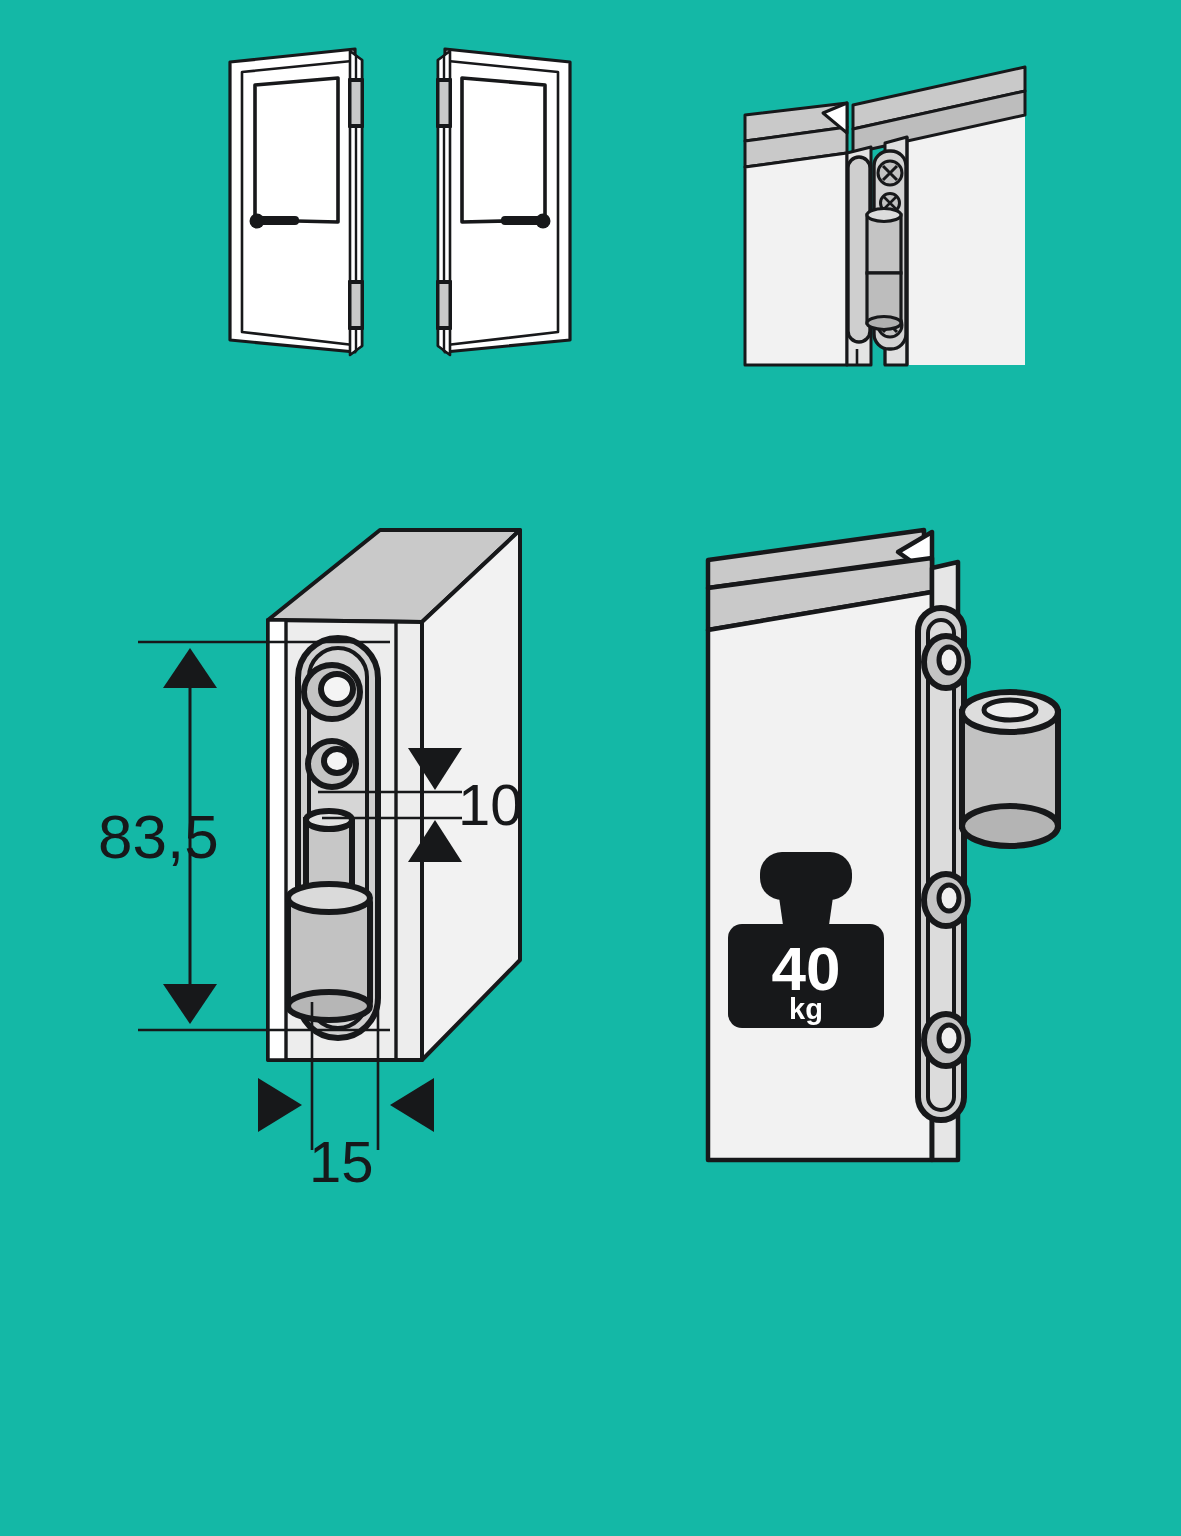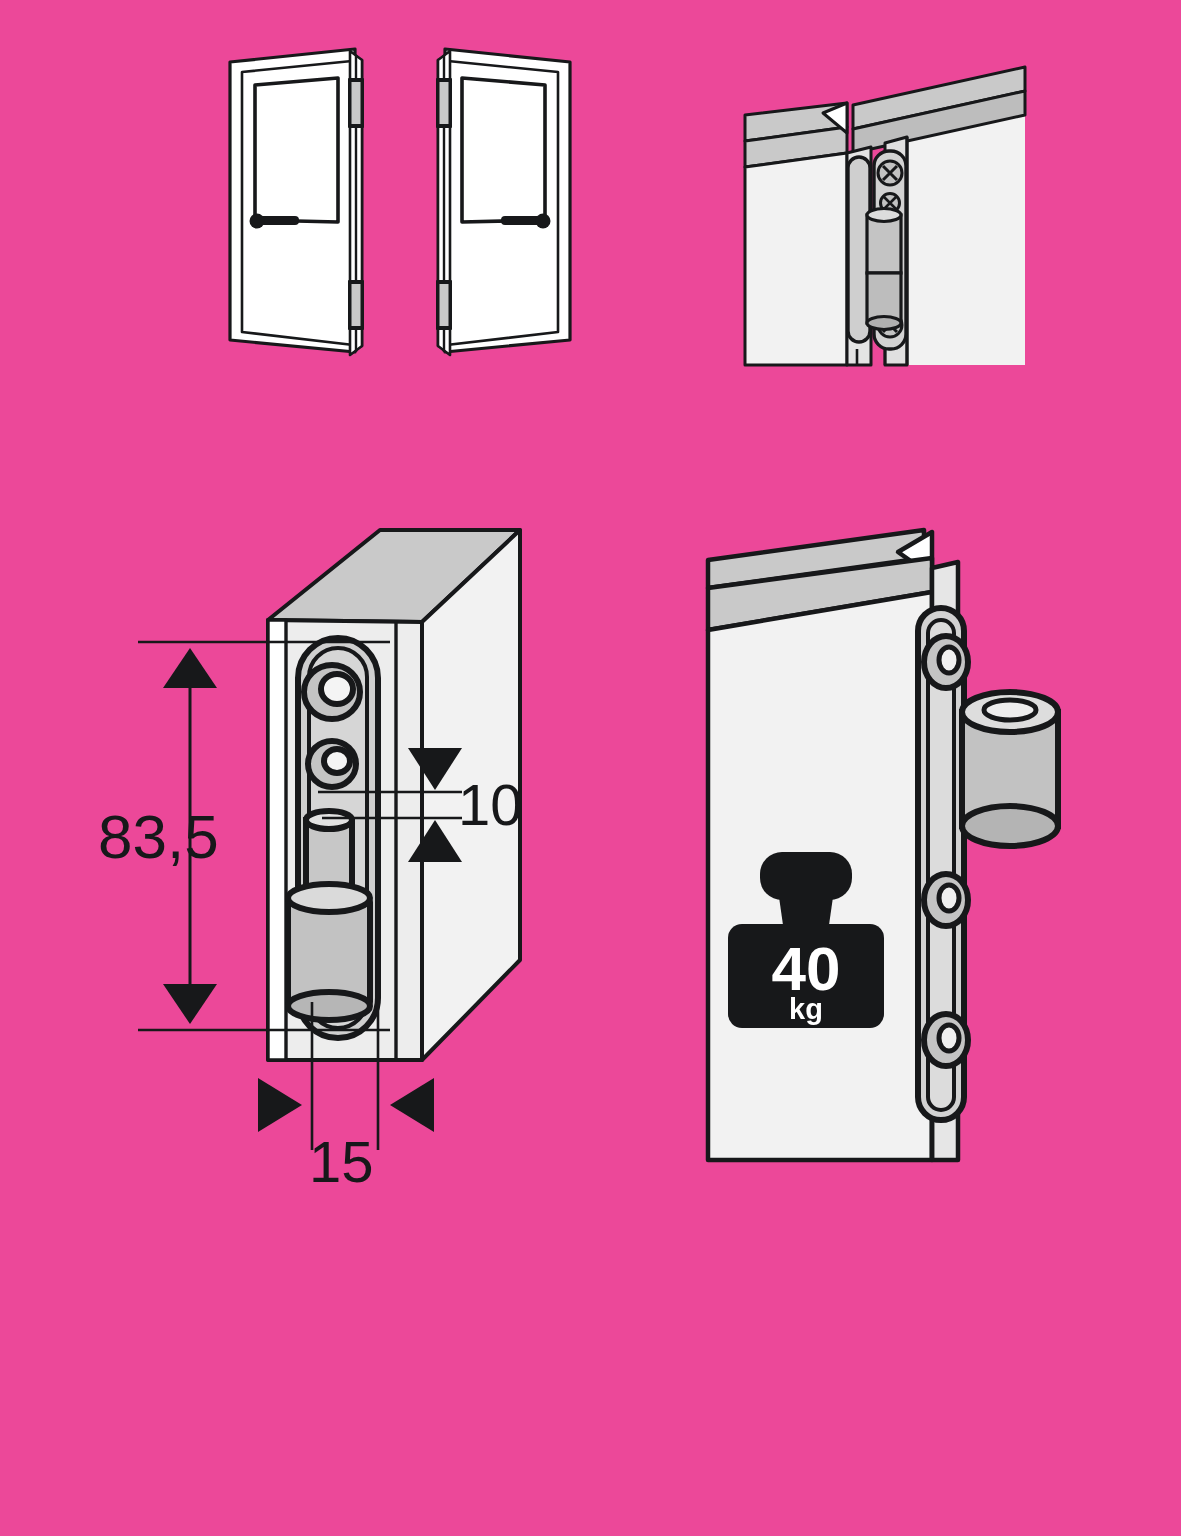--- a/index.html
+++ b/index.html
@@ -8,21 +8,21 @@
     padding: 0;
     background: #ffffff;
   }
   body {
     font-family: "Liberation Sans", sans-serif;
   }
   #sheet {
     position: relative;
     width: 1181px;
     height: 1536px;
-    background: #ec4899;
+    background: #14b8a6;
     overflow: hidden;
   }
   .panel {
     position: absolute;
   }
   #panel-doors      { left: 210px;  top: 40px;   width: 380px; height: 330px; }
   #panel-corner     { left: 735px;  top: 75px;   width: 290px; height: 290px; }
   #panel-dimension  { left: 90px;   top: 500px;  width: 520px; height: 720px; }
   #panel-load       { left: 700px;  top: 500px;  width: 400px; height: 700px; }
 

